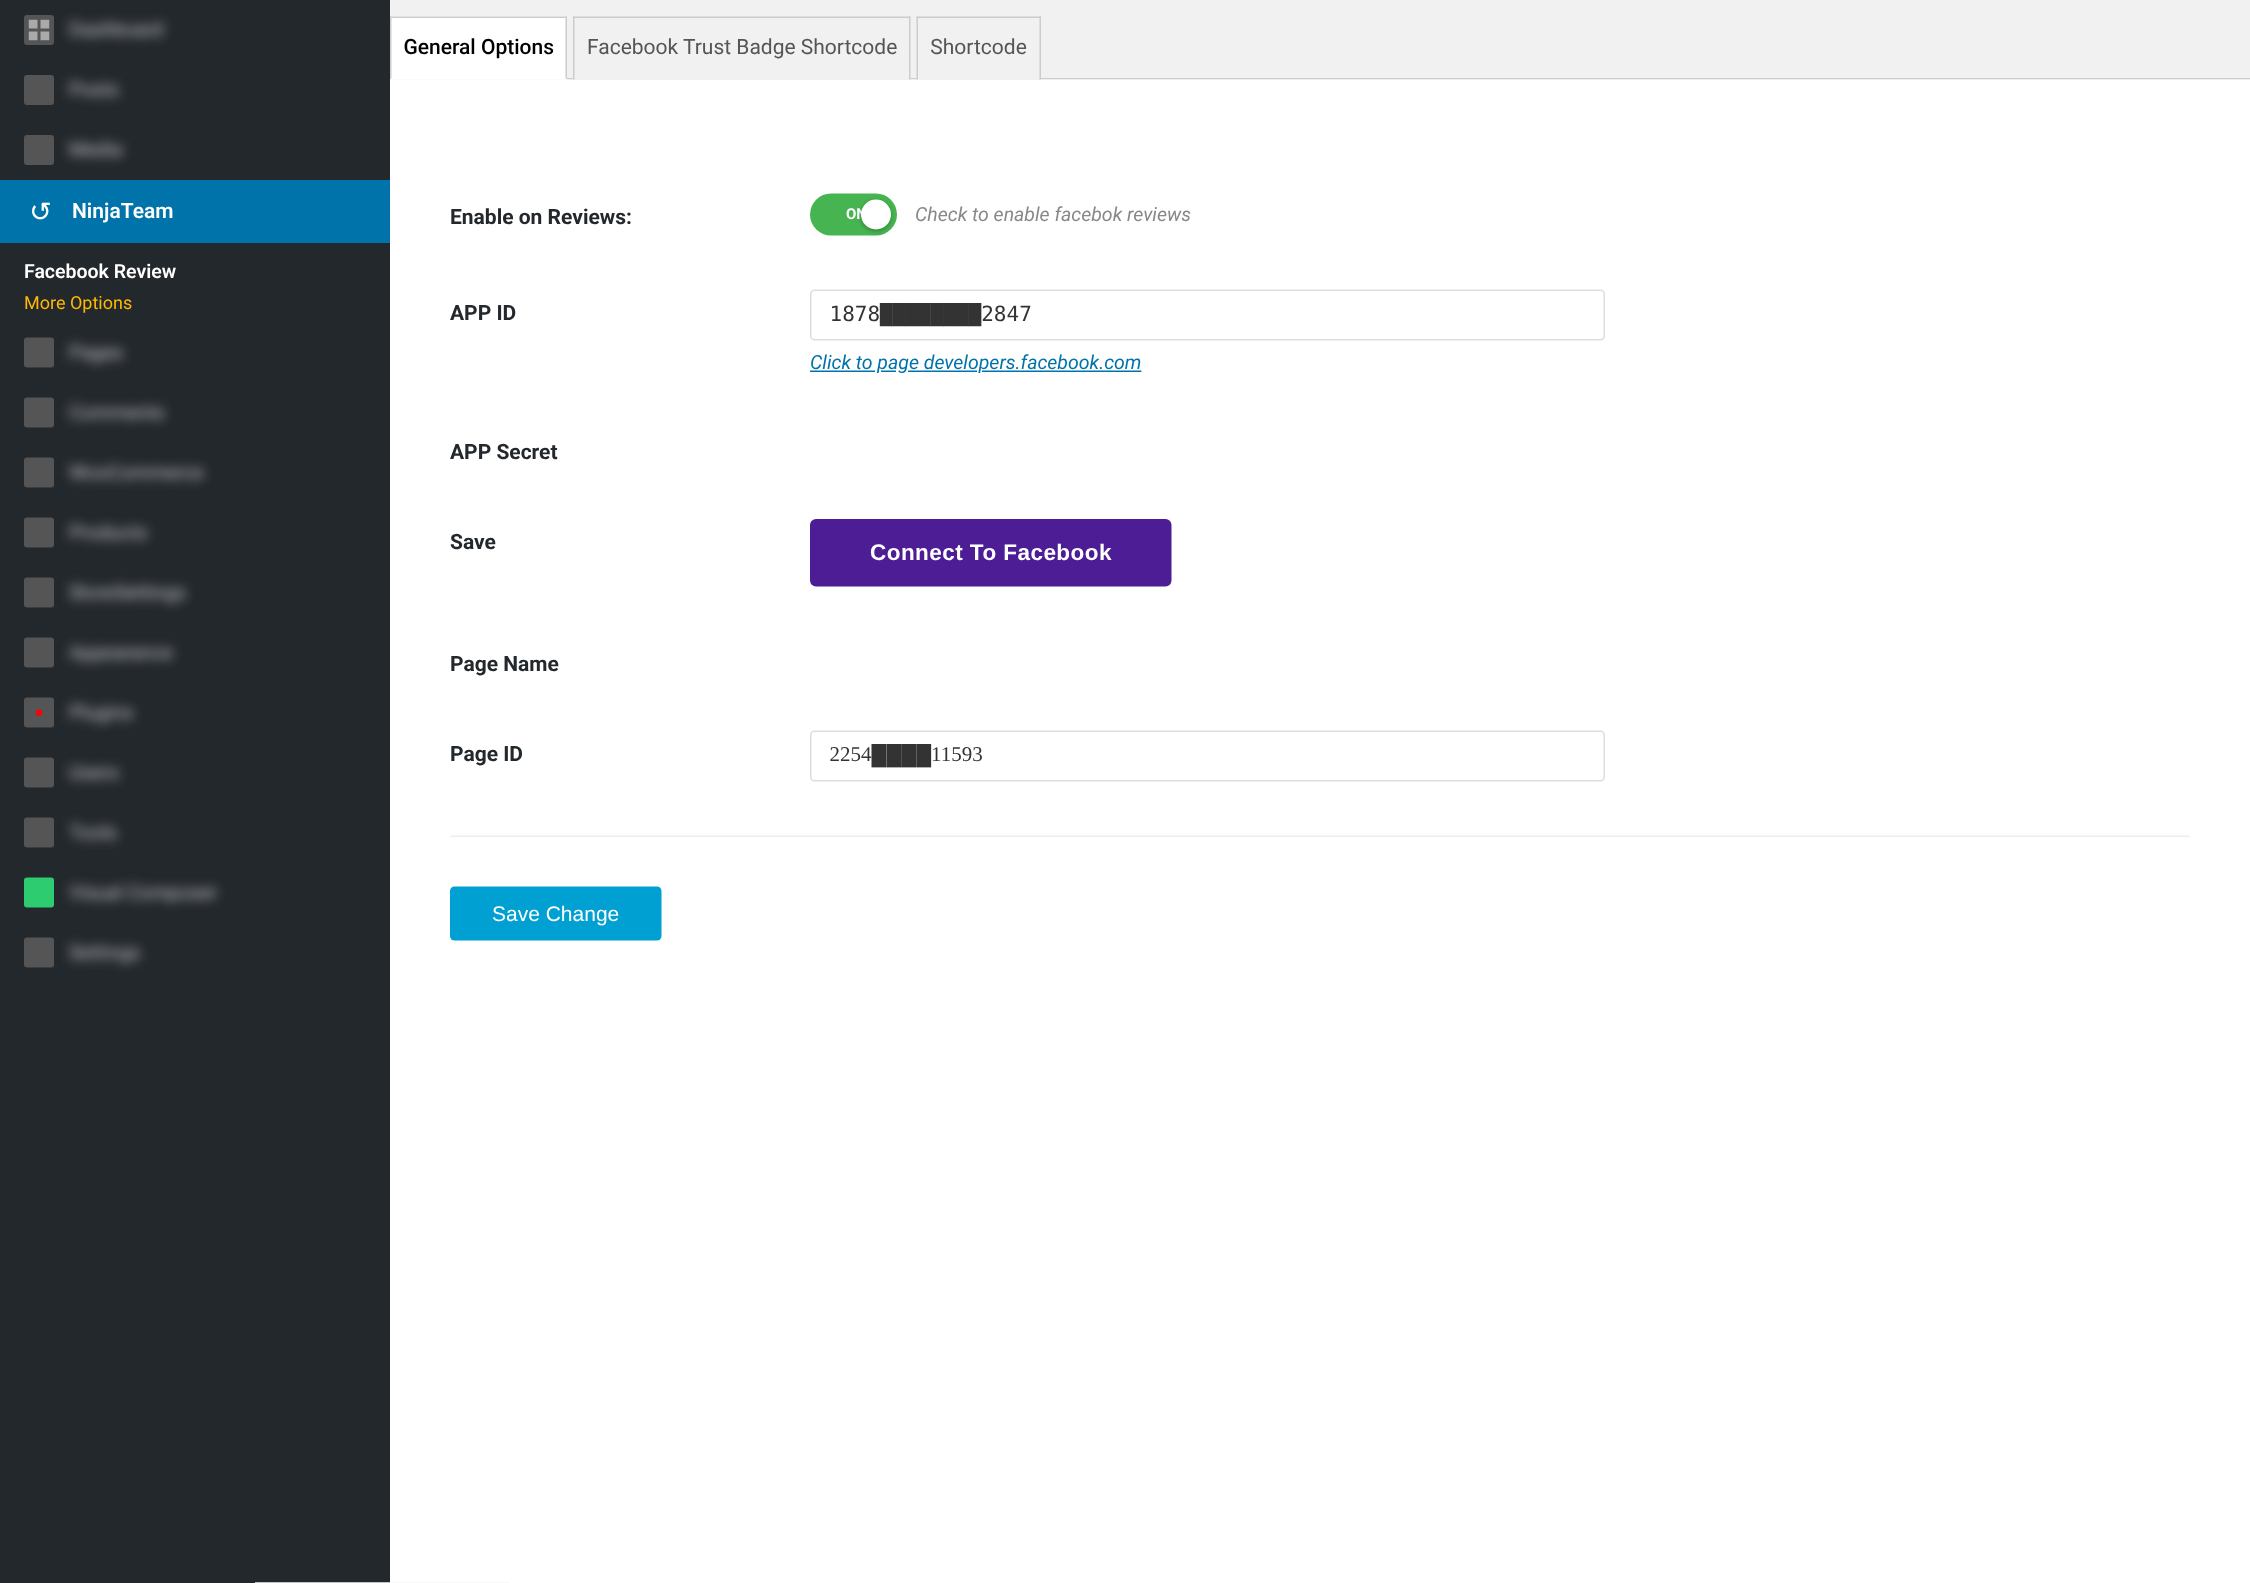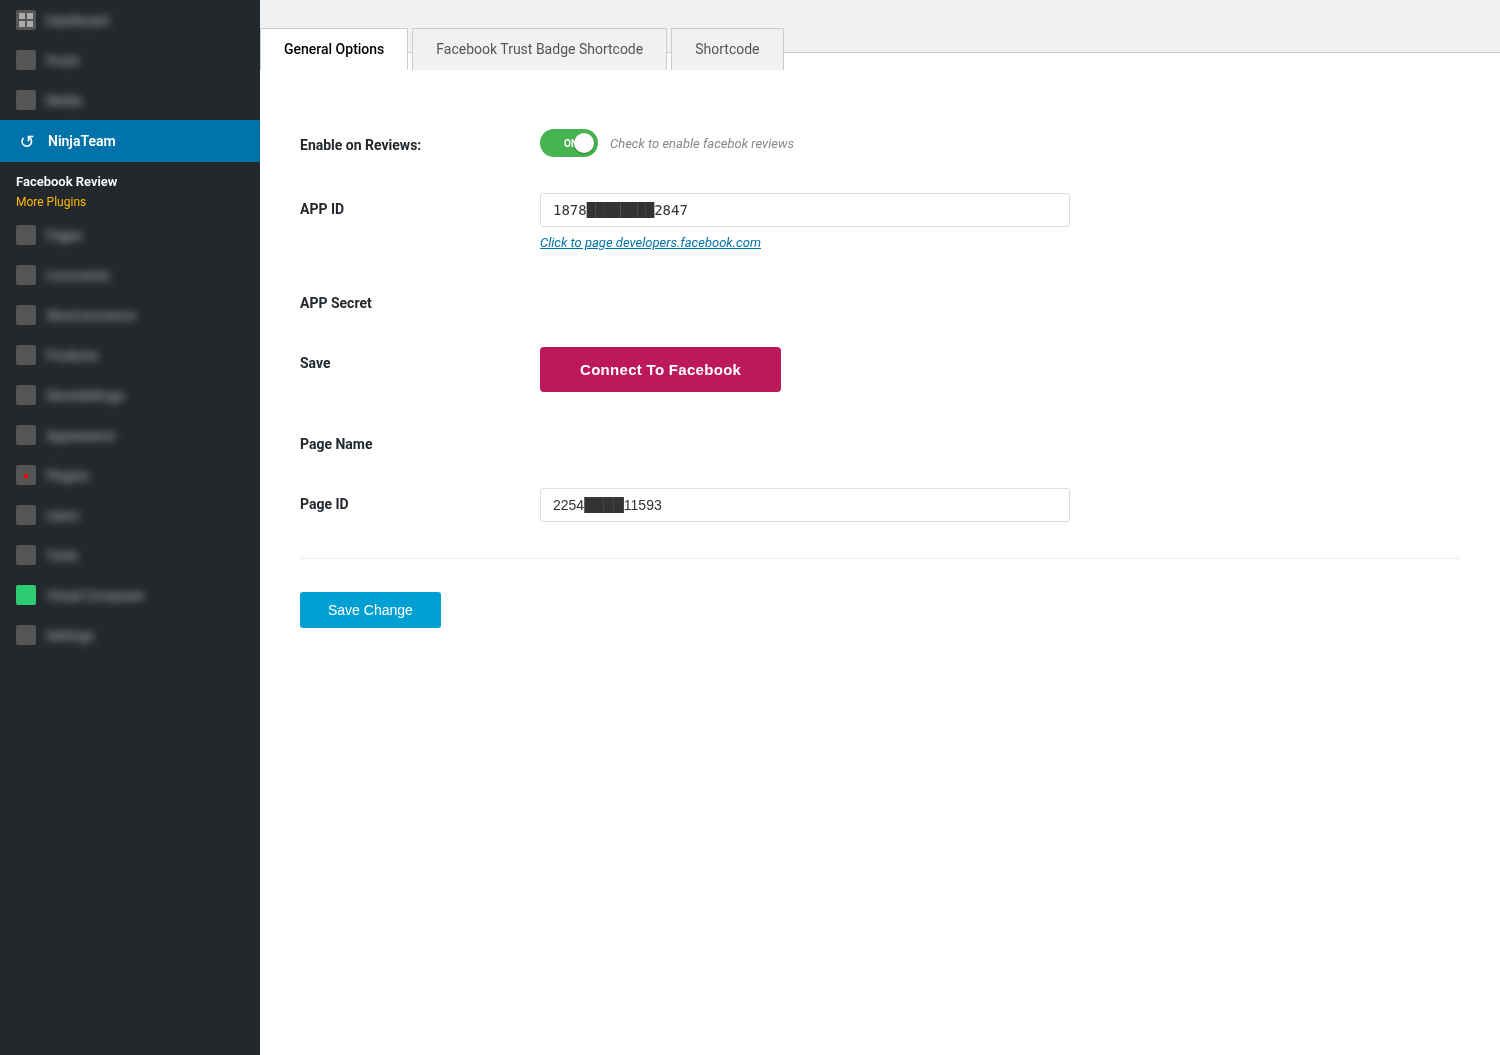--- a/index.html
+++ b/index.html
@@ -91,30 +91,30 @@
 
     
     .tabs {
       display: flex;
       background: #f1f1f1;
       border-bottom: 1px solid #ccc;
       padding-top: 10px;
     }
 
     .tab {
-      padding: 12px 23px;
+      padding: 12px 8px;
       font-size: 14px;
       cursor: pointer;
       border: 1px solid #ccc;
       border-bottom: none;
       background: #f1f1f1;
       color: #555;
       margin-right: 4px;
       position: relative;
-      top: 18px;
+      top: 1px;
     }
 
     .tab.active {
       background: #fff;
       color: #000;
       border-color: #ccc;
       border-bottom: 1px solid #fff;
       font-weight: 500;
     }
 
@@ -202,21 +202,21 @@
       font-size: 13px;
       text-decoration: underline;
       cursor: pointer;
       display: inline-block;
       margin-top: 8px;
       font-style: italic;
     }
 
     
     .connect-button {
-      background: #be185d;
+      background: #4c1d95;
       color: #fff;
       border: none;
       padding: 14px 40px;
       font-size: 15px;
       font-weight: 600;
       border-radius: 4px;
       cursor: pointer;
       letter-spacing: 0.3px;
     }
 
@@ -267,21 +267,21 @@
 
   <div class="sidebar-active-plugin">
     <div class="sidebar-active-icon">
       <span class="ninja-icon">↺</span>
     </div>
     <span class="sidebar-active-label">NinjaTeam</span>
   </div>
 
   <div class="sidebar-section-facebook">
     <div class="facebook-review">Facebook Review</div>
-    <div class="more-plugins">More Plugins</div>
+    <div class="more-plugins">More Options</div>
   </div>
 
   <div class="sidebar-item">
     <div class="sidebar-item-icon"></div>
     <span class="sidebar-item-label">Pages</span>
   </div>
 
   <div class="sidebar-item">
     <div class="sidebar-item-icon"></div>
     <span class="sidebar-item-label">Comments</span>
@@ -380,21 +380,21 @@
 
     <div class="form-row">
       <div class="form-label">Page Name</div>
       <div class="form-control">
       </div>
     </div>
 
     <div class="form-row">
       <div class="form-label">Page ID</div>
       <div class="form-control">
-        <input class="form-input" type="text" value="2254████11593" id="page-id-input" style="font-family: Liberation Sans, sans-serif;">
+        <input class="form-input" type="text" value="2254████11593" id="page-id-input" style="font-family: Liberation Serif, serif;">
       </div>
     </div>
 
 
     <div class="footer-row">
       <button class="save-button">Save Change</button>
     </div>
 
   </div>
 </div>

